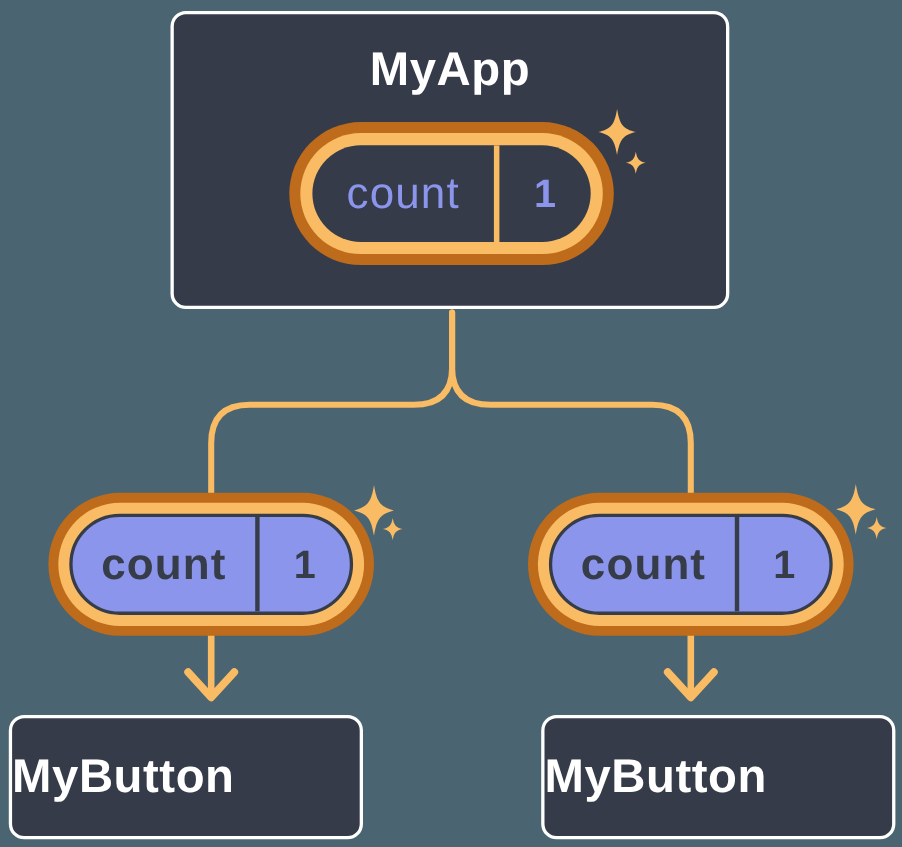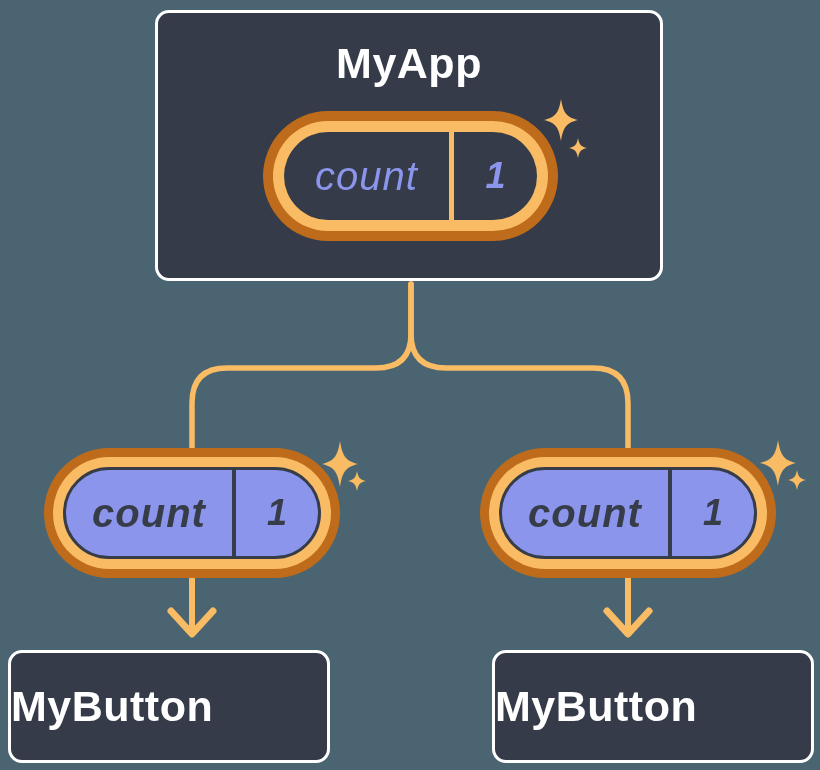--- a/index.html
+++ b/index.html
@@ -56,21 +56,21 @@
   .pill.child-pill .pill-mid{padding:10px;}
   .pill.child-pill.left{left:44px;top:448px;}
   .pill.child-pill.right{left:480px;top:448px;}
 
   .pill-core{
     display:flex;align-items:stretch;overflow:hidden;border-radius:999px;
   }
   .top-pill .pill-core{width:253px;height:88px;background:var(--node-fill);}
   .child-pill .pill-core{width:258px;height:92px;background:var(--periwinkle);border:3.5px solid var(--dark-text);}
 
-  .pill-cell{display:flex;align-items:center;justify-content:center;font-style:italic;}
+  .pill-cell{display:flex;align-items:center;justify-content:center;}
   .pill-label{flex:1;font-size:40px;letter-spacing:1px;}
   .pill-value{font-size:36px;font-weight:700;}
   .top-pill .pill-label,.top-pill .pill-value{color:var(--periwinkle);}
   .top-pill .pill-value{width:83px;}
   .top-pill .pill-divider{width:5px;background:var(--ring-inner);}
   .child-pill .pill-label,.child-pill .pill-value{color:var(--dark-text);font-weight:600;}
   .child-pill .pill-value{width:82px;font-weight:700;}
   .child-pill .pill-divider{width:4px;background:var(--dark-text);}
 </style>
 </head>

